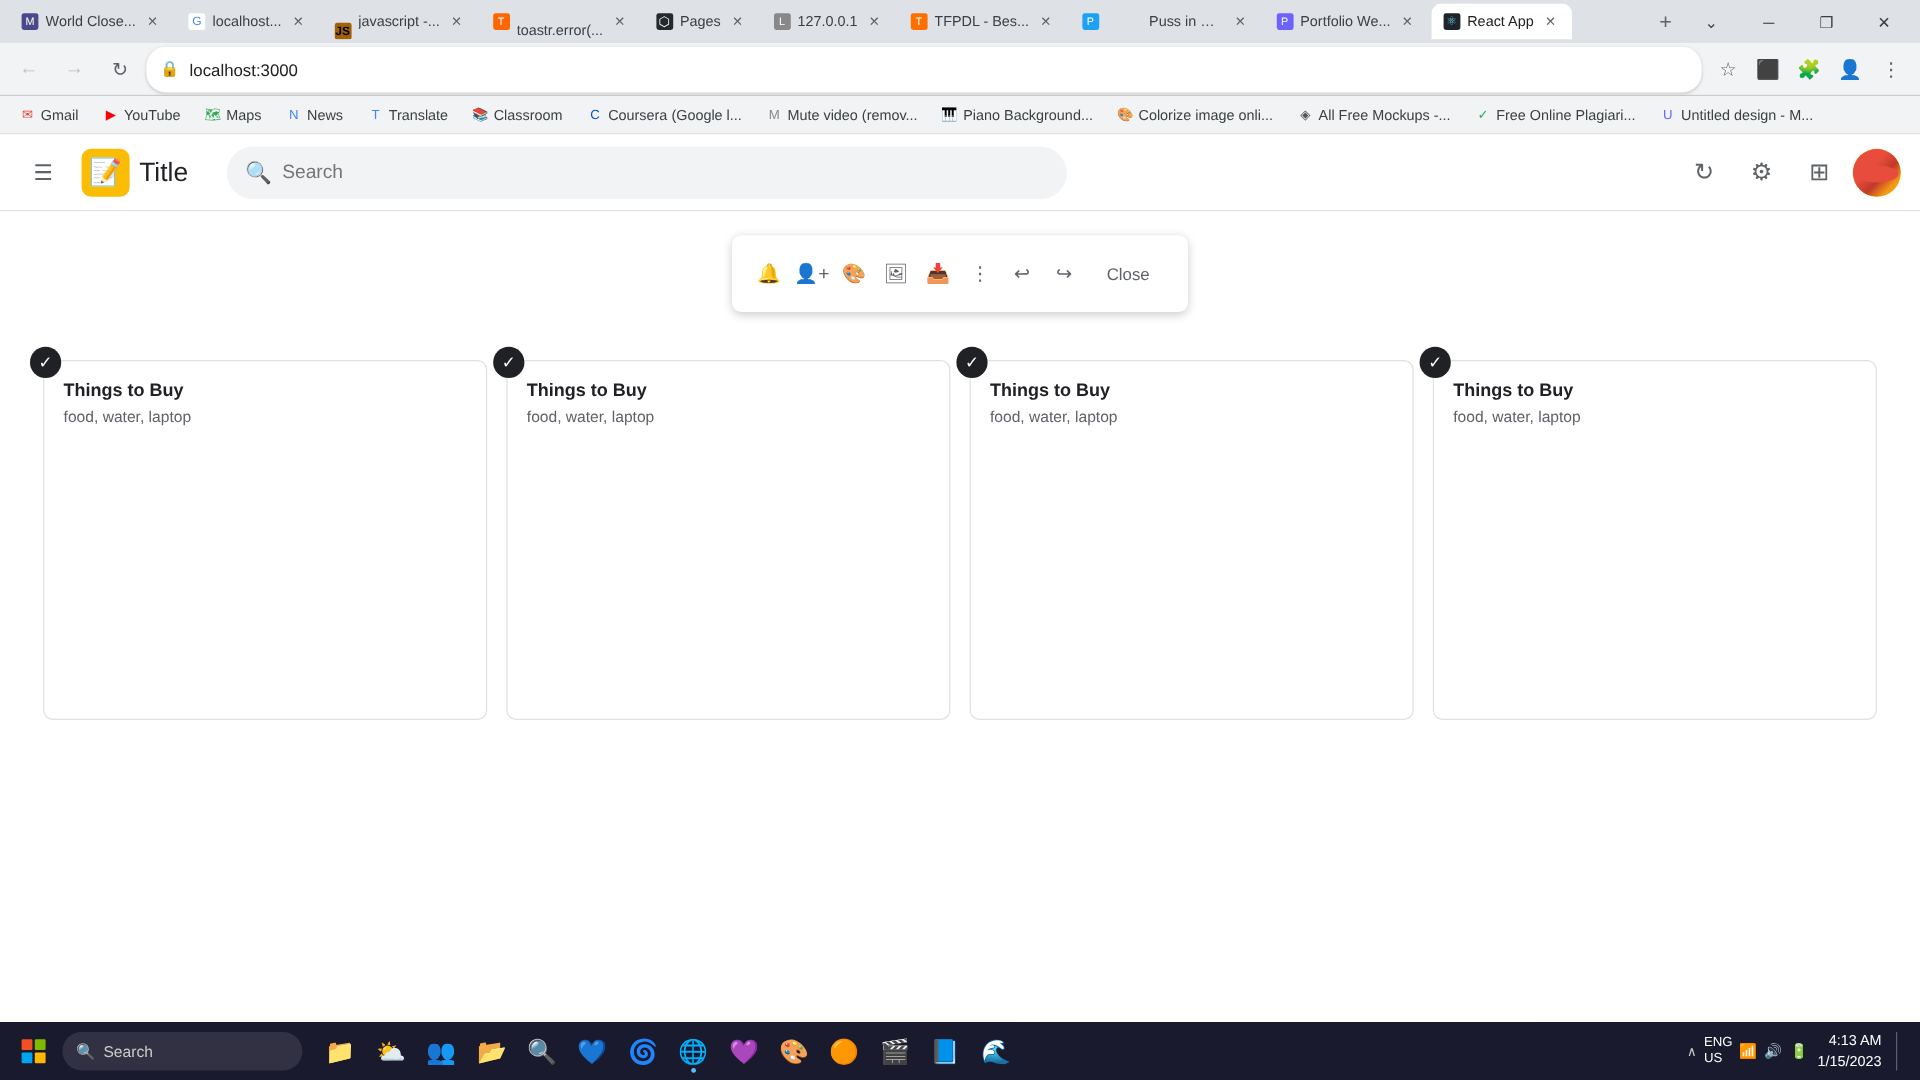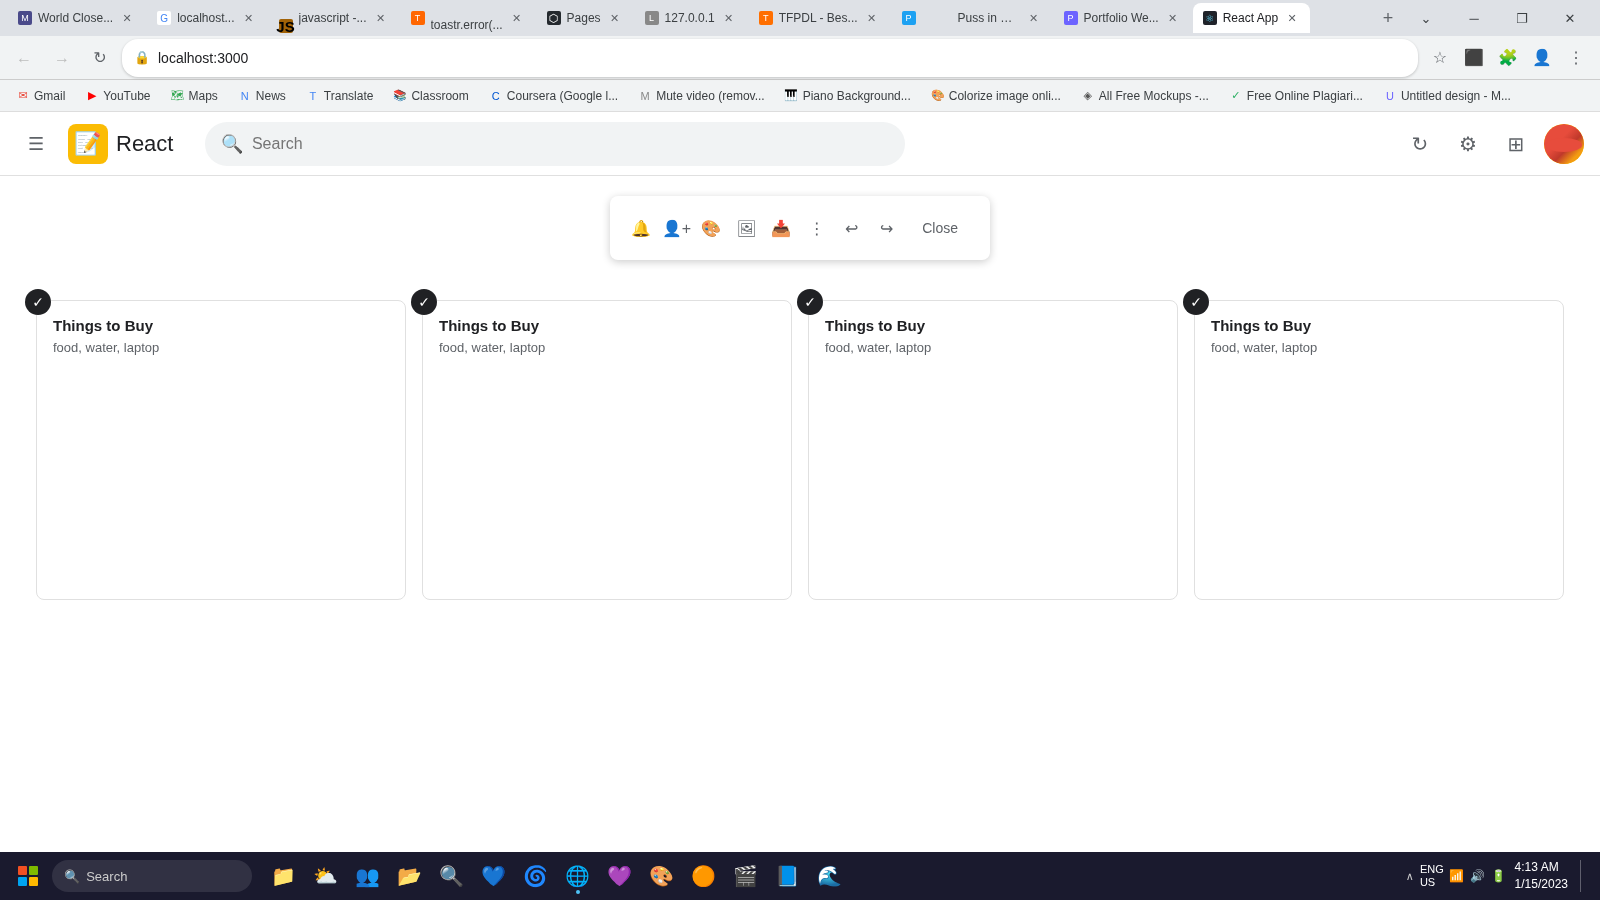--- a/index.html
+++ b/index.html
@@ -486,27 +486,28 @@
       padding-right: 8px;
       color: #fff;
       font-size: 12px;
     }
     .taskbar-right-icons {
       display: flex;
       align-items: center;
       gap: 6px;
     }
     .taskbar-clock {
+      text-align: right;
       line-height: 1.4;
     }
 
     
     .fav-world { background: #4a4a8a; color: #fff; font-size: 9px; }
     .fav-google { background: #fff; color: #4285f4; }
-    .fav-js { background: #a16207; color: #000; font-size: 15px; font-weight: bold; margin-top: 16px; }
+    .fav-js { background: #a16207; color: #000; font-size: 10px; font-weight: bold; margin-top: 16px; }
     .fav-toast { background: #ff6600; color: #fff; font-size: 9px; }
     .fav-github { background: #24292e; color: #fff; font-size: 11px; }
     .fav-local { background: #888; color: #fff; font-size: 9px; }
     .fav-tf { background: #ff6f00; color: #fff; font-size: 9px; }
     .fav-puss { background: #1da1f2; color: #fff; font-size: 9px; }
     .fav-portfolio { background: #6c63ff; color: #fff; font-size: 9px; }
     .fav-react { background: #20232a; color: #61dafb; font-size: 10px; }
   </style>
 </head>
 <body>
@@ -649,21 +650,21 @@
     </div>
 
 </div>
 
 <div class="app-content">
 
   <div class="app-header">
     <div class="hamburger-btn">☰</div>
     <div class="app-logo">
       <div class="logo-icon">📝</div>
-      <span class="logo-text">React</span>
+      <span class="logo-text">Title</span>
     </div>
     <div class="search-bar">
       <span class="search-icon-inner">🔍</span>
       <input class="search-input-field" type="text" placeholder="Search" style="">
     </div>
     <div class="header-actions">
       <div class="header-icon-btn">↻</div>
       <div class="header-icon-btn">⚙</div>
       <div class="header-icon-btn">⊞</div>
       <div class="avatar-btn">

